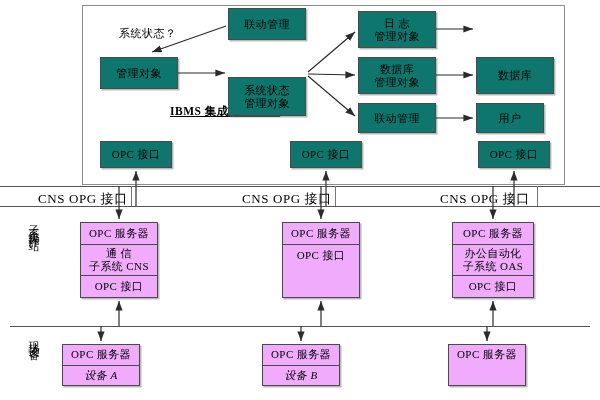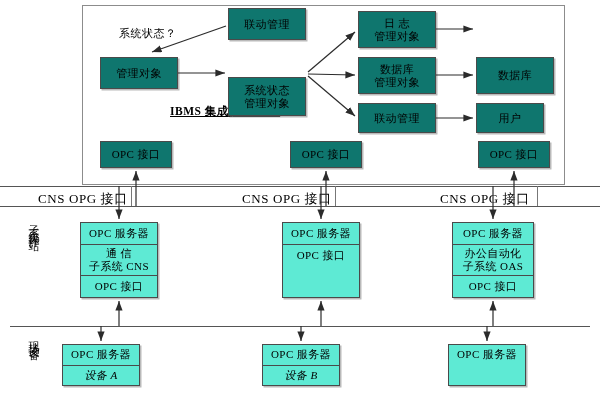--- a/index.html
+++ b/index.html
@@ -26,21 +26,21 @@
     font-size:11px;
     line-height:1.15;
     letter-spacing:.4px;
     box-shadow:1.5px 1.5px 0 rgba(130,130,130,.55);
   }
   .box .ln{display:block;white-space:nowrap;}
   .stack{
     position:absolute;
     box-sizing:border-box;
     border:1px solid #4a4a4a;
-    background:#5eead4;
+    background:#f0abfc;
     box-shadow:1.5px 1.5px 0 rgba(130,130,130,.55);
     display:flex;flex-direction:column;
   }
   .stack .cell{
     flex:0 0 auto;
     display:flex;flex-direction:column;
     align-items:center;justify-content:center;
     text-align:center;
     font-size:11px;line-height:1.2;
     letter-spacing:.4px;

